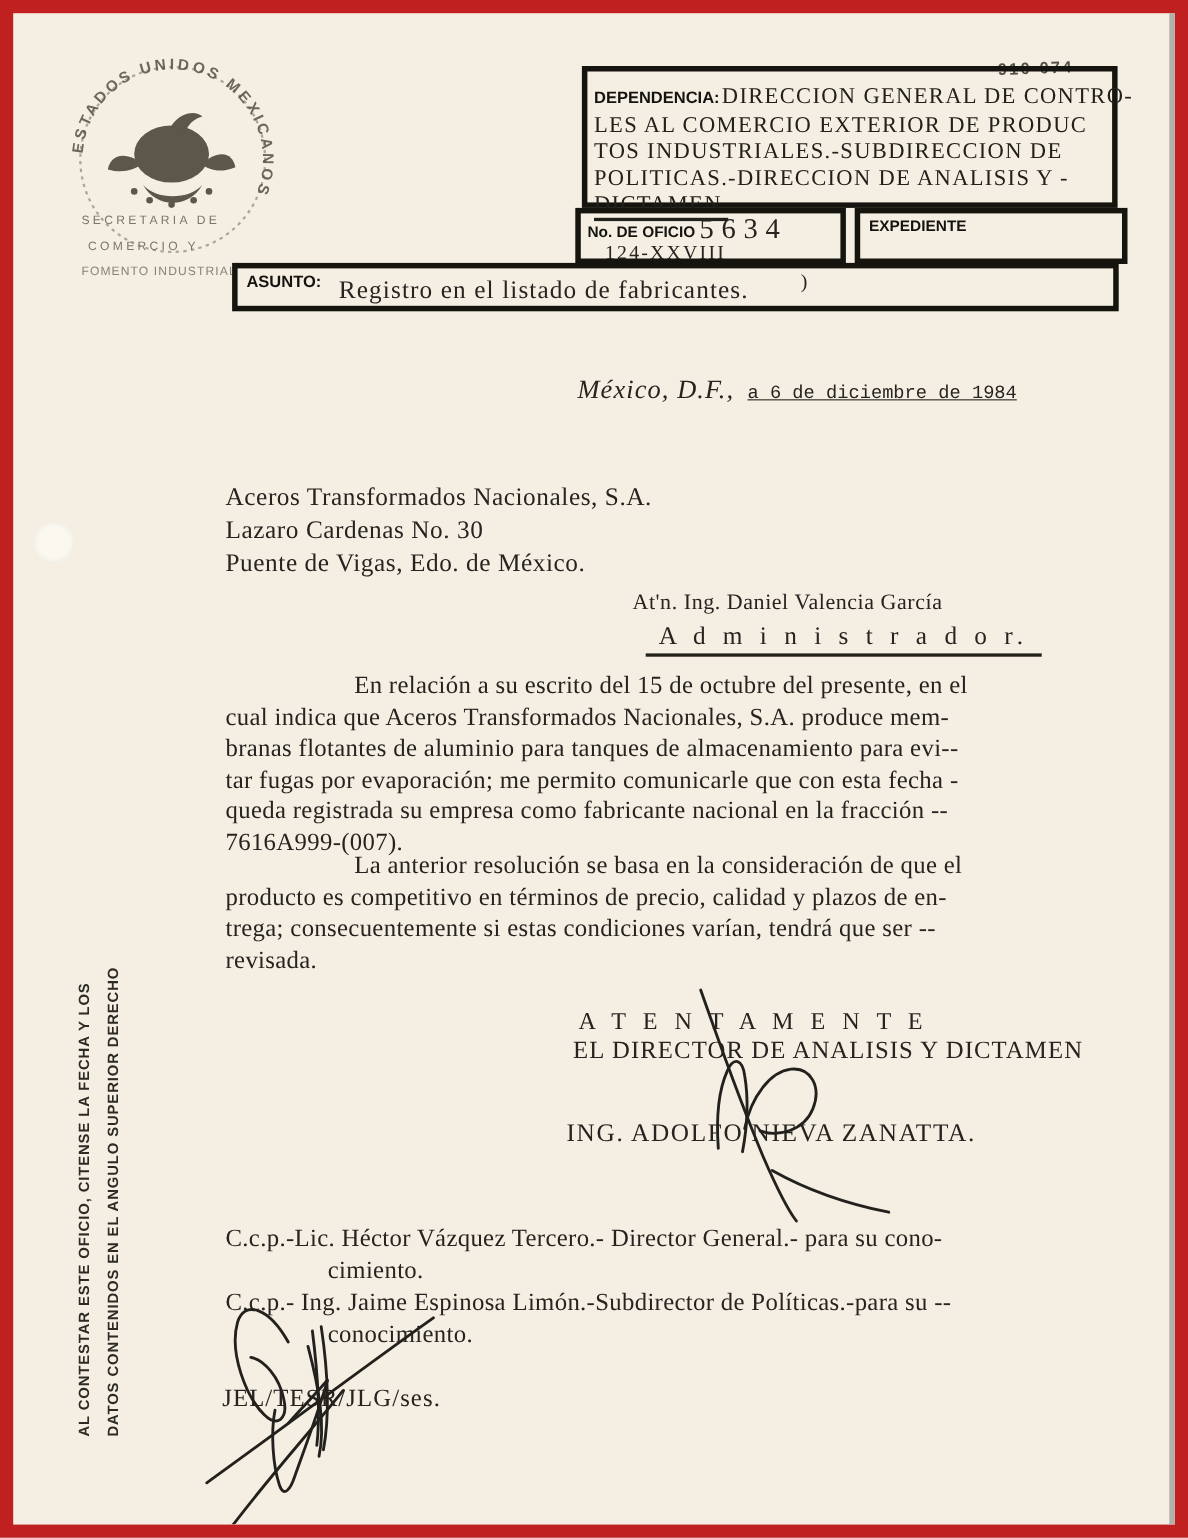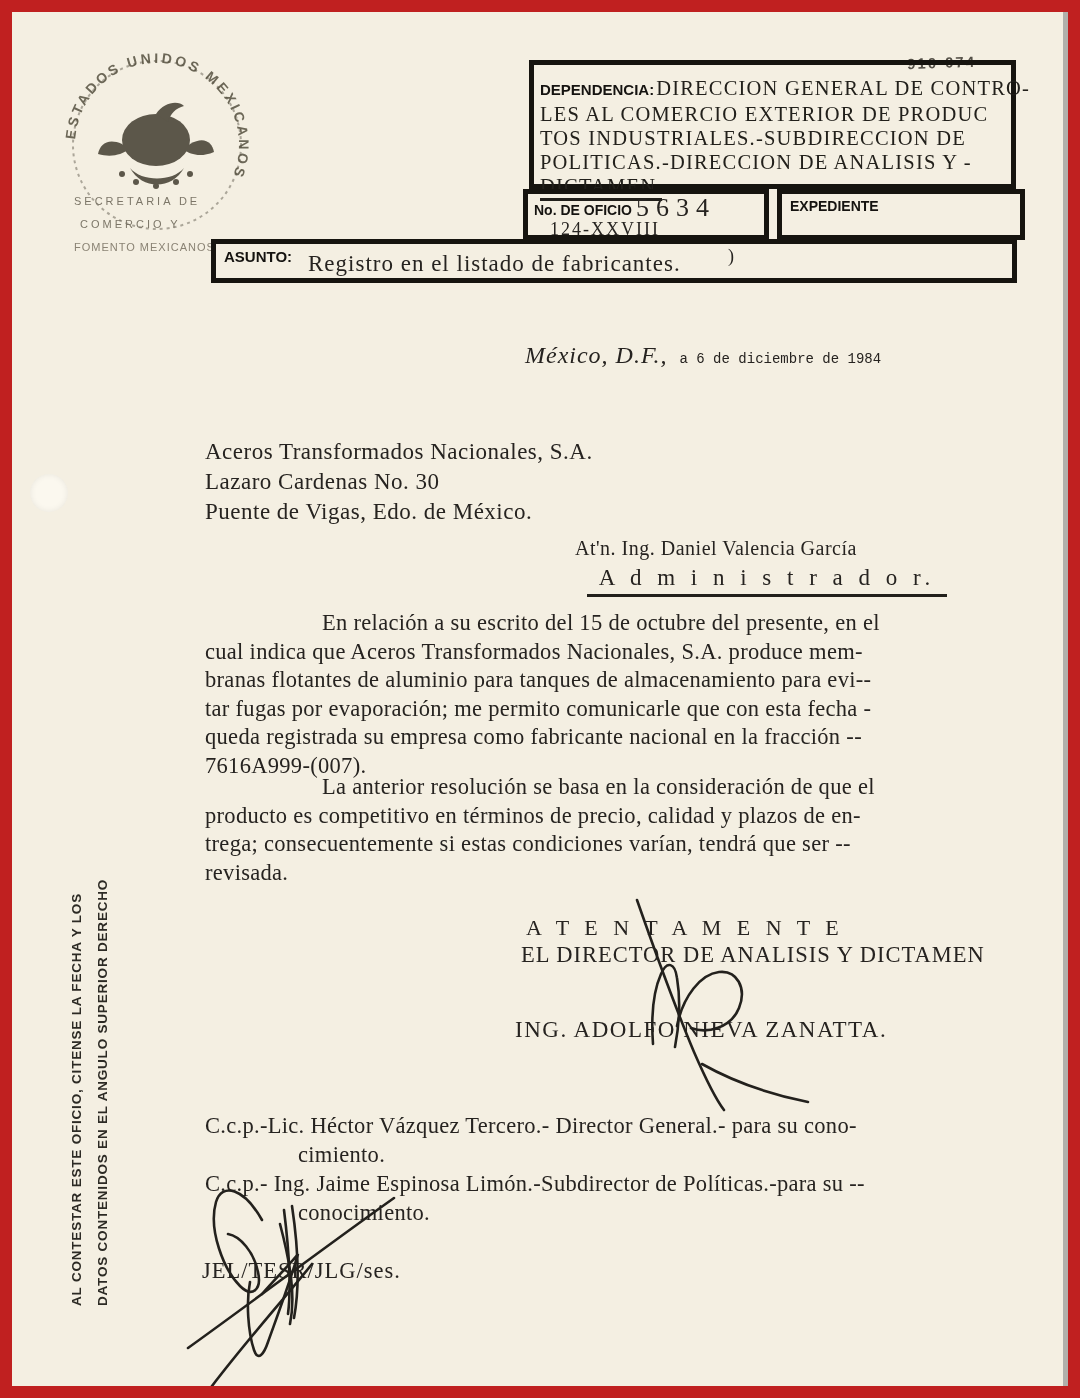--- a/index.html
+++ b/index.html
@@ -35,21 +35,21 @@
   .oficio-ref{font-size:18px;letter-spacing:2px;margin-left:16px;border-bottom:2px solid #22201b;display:inline-block;line-height:19px;}
   .exped-box{left:765px;top:177px;width:248px;height:51px;padding:3px 8px;}
   .exped-label{font-size:14px;}
   .asunto-box{left:199px;top:227px;width:806px;height:44px;padding:2px 8px;}
   .asunto-label{font-size:15px;position:absolute;left:8px;top:4px;}
   .asunto-text{position:absolute;left:92px;top:7px;font-size:23px;letter-spacing:1px;}
   .asunto-paren{position:absolute;left:512px;top:2px;font-size:18px;}
   
   .dateline{left:513px;top:330px;white-space:nowrap;}
   .date-city{font-size:24px;letter-spacing:1px;font-style:italic;}
-  .date-rest{font-family:"Liberation Mono",monospace;font-size:14px;margin-left:8px;}
+  .date-rest{font-family:"Liberation Mono",monospace;font-size:17px;margin-left:8px;text-decoration:underline;}
   .recipient{left:193px;top:425px;font-size:23px;line-height:30px;letter-spacing:.5px;}
   .attn1{left:563px;top:525px;font-size:20px;letter-spacing:.5px;white-space:nowrap;}
   .attn2{left:575px;top:553px;width:360px;text-align:center;font-size:23px;letter-spacing:5px;border-bottom:3px solid #22201b;padding-bottom:3px;white-space:nowrap;}
   .para{left:193px;width:790px;font-size:22.5px;line-height:28.6px;letter-spacing:.3px;}
   .para1{top:597px;}
   .para2{top:761px;}
   .indent{padding-left:117px;}
   .closing1{left:514px;top:903px;font-size:22px;letter-spacing:5px;white-space:nowrap;}
   .closing2{left:509px;top:930px;font-size:22.5px;letter-spacing:1px;white-space:nowrap;}
   .closing3{left:503px;top:1005px;font-size:23px;letter-spacing:1.5px;white-space:nowrap;}
@@ -89,21 +89,21 @@
       <circle cx="70" cy="134" r="3"></circle>
         <circle cx="84" cy="142" r="3"></circle>
       <circle cx="104" cy="146" r="3"></circle>
         <circle cx="124" cy="142" r="3"></circle>
       <circle cx="138" cy="134" r="3"></circle>
     </g>
   </svg>
   <div class="abs seal-sub">
     <div>SECRETARIA DE</div>
     <div>COMERCIO Y</div>
-    <div>FOMENTO MEXICANOS</div>
+    <div>FOMENTO INDUSTRIAL</div>
   </div>
 
   <div class="abs corner-stamp">910-074</div>
 
   <div class="abs stamp-box hdr-box">
     <div class="hdr-line">
       <span class="stamp-label dependencia">DEPENDENCIA:</span><span>DIRECCION GENERAL DE CONTRO-</span>
     </div>
     <div class="hdr-line">LES AL COMERCIO EXTERIOR DE PRODUC</div>
     <div class="hdr-line">TOS INDUSTRIALES.-SUBDIRECCION DE</div>

